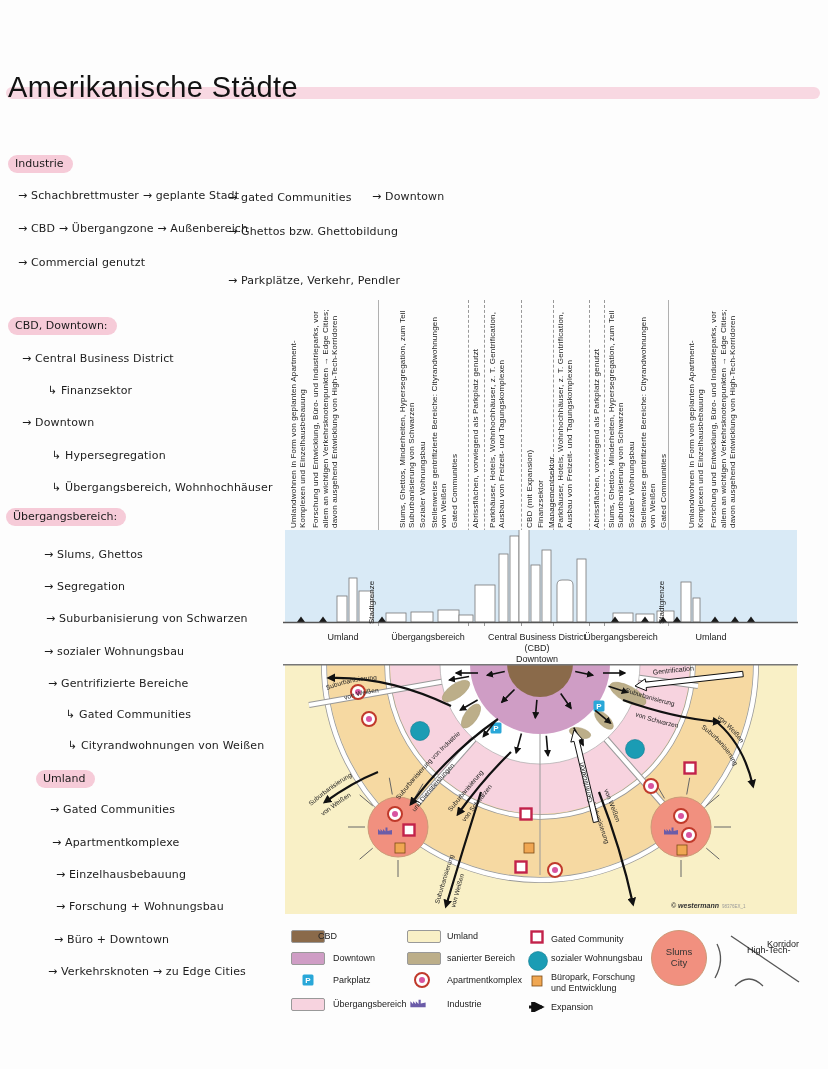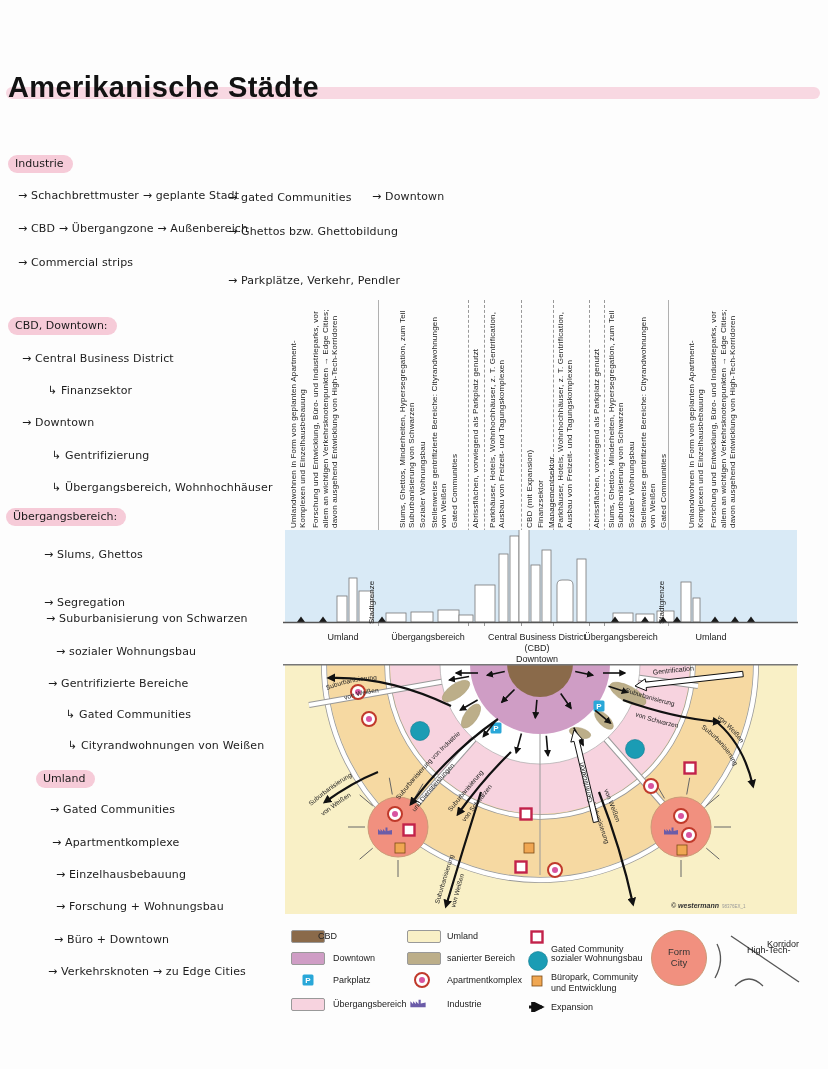--- a/index.html
+++ b/index.html
@@ -1,21 +1,21 @@
 <!DOCTYPE html>
 <html><head>
 <meta charset="utf-8">
 <style>
   html,body{margin:0;padding:0;}
   body{width:828px;height:1069px;position:relative;background:#fdfdfd;overflow:hidden;
        font-family:"Liberation Sans",sans-serif;}
   .abs{position:absolute;}
   
   #title-bar{position:absolute;left:6px;top:87px;width:814px;height:12px;background:#f8d8e2;border-radius:6px;}
-  #title{position:absolute;left:8px;top:71px;font-size:29px;font-weight:bold;color:#121212;letter-spacing:.4px;
+  #title{position:absolute;left:8px;top:71px;font-size:29px;font-weight:normal;color:#121212;letter-spacing:.4px;
          font-family:"Liberation Sans",sans-serif;}
   
   .note{position:absolute;font-family:"DejaVu Sans",sans-serif;font-size:11px;color:#1c1c1c;
         white-space:nowrap;letter-spacing:.15px;}
   .pill{position:absolute;font-family:"DejaVu Sans",sans-serif;font-size:11px;color:#1c1c1c;
         background:#f6cbd8;border-radius:9px;padding:2px 9px 3px 7px;white-space:nowrap;}
   
   #diagram{position:absolute;left:283px;top:296px;width:545px;height:716px;}
   .vwrap{position:absolute;top:0;}
   .vlabel{position:absolute;left:0;top:232px;width:225px;transform:rotate(-90deg);transform-origin:0 0;
@@ -40,38 +40,38 @@
 </style>
 </head>
 <body>
 
 <div id="title-bar"></div>
 <h1 id="title" style="margin:0">Amerikanische Städte</h1>
 
 <div class="pill" style="left:8px;top:155px">Industrie</div>
 <div class="note" style="left:18px;top:189px">→ Schachbrettmuster → geplante Stadt</div>
 <div class="note" style="left:18px;top:222px">→ CBD → Übergangzone → Außenbereich</div>
-<div class="note" style="left:18px;top:256px">→ Commercial strips</div>
+<div class="note" style="left:18px;top:256px">→ Commercial genutzt</div>
 <div class="note" style="left:228px;top:191px">→ gated Communities</div>
 <div class="note" style="left:228px;top:225px">→ Ghettos bzw. Ghettobildung</div>
 <div class="note" style="left:228px;top:274px">→ Parkplätze, Verkehr, Pendler</div>
 <div class="note" style="left:372px;top:190px">→ Downtown</div>
 
 <div class="pill" style="left:8px;top:317px">CBD, Downtown:</div>
 <div class="note" style="left:22px;top:352px">→ Central Business District</div>
 <div class="note" style="left:48px;top:384px">↳ Finanzsektor</div>
 <div class="note" style="left:22px;top:416px">→ Downtown</div>
-<div class="note" style="left:52px;top:449px">↳ Gentrifizierung</div>
+<div class="note" style="left:52px;top:449px">↳ Hypersegregation</div>
 <div class="note" style="left:52px;top:481px">↳ Übergangsbereich, Wohnhochhäuser</div>
 
 <div class="pill" style="left:6px;top:508px">Übergangsbereich:</div>
 <div class="note" style="left:44px;top:548px">→ Slums, Ghettos</div>
-<div class="note" style="left:44px;top:596px">→ Segregation</div>
+<div class="note" style="left:44px;top:580px">→ Segregation</div>
 <div class="note" style="left:46px;top:612px">→ Suburbanisierung von Schwarzen</div>
-<div class="note" style="left:56px;top:645px">→ sozialer Wohnungsbau</div>
+<div class="note" style="left:44px;top:645px">→ sozialer Wohnungsbau</div>
 <div class="note" style="left:48px;top:677px">→ Gentrifizierte Bereiche</div>
 <div class="note" style="left:66px;top:708px">↳ Gated Communities</div>
 <div class="note" style="left:68px;top:739px">↳ Cityrandwohnungen von Weißen</div>
 
 <div class="pill" style="left:36px;top:770px">Umland</div>
 <div class="note" style="left:50px;top:803px">→ Gated Communities</div>
 <div class="note" style="left:52px;top:836px">→ Apartmentkomplexe</div>
 <div class="note" style="left:56px;top:868px">→ Einzelhausbebauung</div>
 <div class="note" style="left:56px;top:900px">→ Forschung + Wohnungsbau</div>
 <div class="note" style="left:54px;top:933px">→ Büro + Downtown</div>
@@ -407,28 +407,28 @@
       </svg>
     <svg class="abs" style="left:243px;top:25px" width="20" height="20" viewBox="-10 -10 20 20">
         <use href="#tealc"></use>
       </svg>
     <svg class="abs" style="left:245px;top:48px" width="14" height="14" viewBox="-7 -7 14 14">
         <use href="#osq"></use>
       </svg>
     <svg class="abs" style="left:243px;top:76px" width="20" height="10" viewBox="0 0 20 10">
       <line x1="1" y1="5" x2="14" y2="5" stroke="#111" stroke-width="3" marker-end="url(#ah)"></line>
       </svg>
-    <div class="leg-label" style="left:266px;top:18px">Gated Community</div>
+    <div class="leg-label" style="left:266px;top:8px">Gated Community</div>
     <div class="leg-label" style="left:266px;top:27px">sozialer Wohnungsbau</div>
-    <div class="leg-label" style="left:266px;top:46px">Büropark, Community</div>
+    <div class="leg-label" style="left:266px;top:46px">Büropark, Forschung</div>
     <div class="leg-label" style="left:266px;top:57px">und Entwicklung</div>
     <div class="leg-label" style="left:266px;top:76px">Expansion</div>
 
     <div id="edge-city">
-      <span>Form</span>
+      <span>Slums</span>
       <span>City</span>
     </div>
     <svg class="abs" style="left:424px;top:4px" width="110" height="60" viewBox="0 0 110 60">
       <path d="M8,14 Q16,30 6,48" fill="none" stroke="#555" stroke-width="1.3"></path>
       <path d="M22,6 L90,52" fill="none" stroke="#555" stroke-width="1.3"></path>
       <path d="M26,56 Q40,42 54,56" fill="none" stroke="#555" stroke-width="1.3"></path>
     </svg>
     <div class="leg-label" style="left:462px;top:19px">High-Tech-</div>
     <div class="leg-label" style="left:482px;top:13px">Korridor</div>
   </div>

